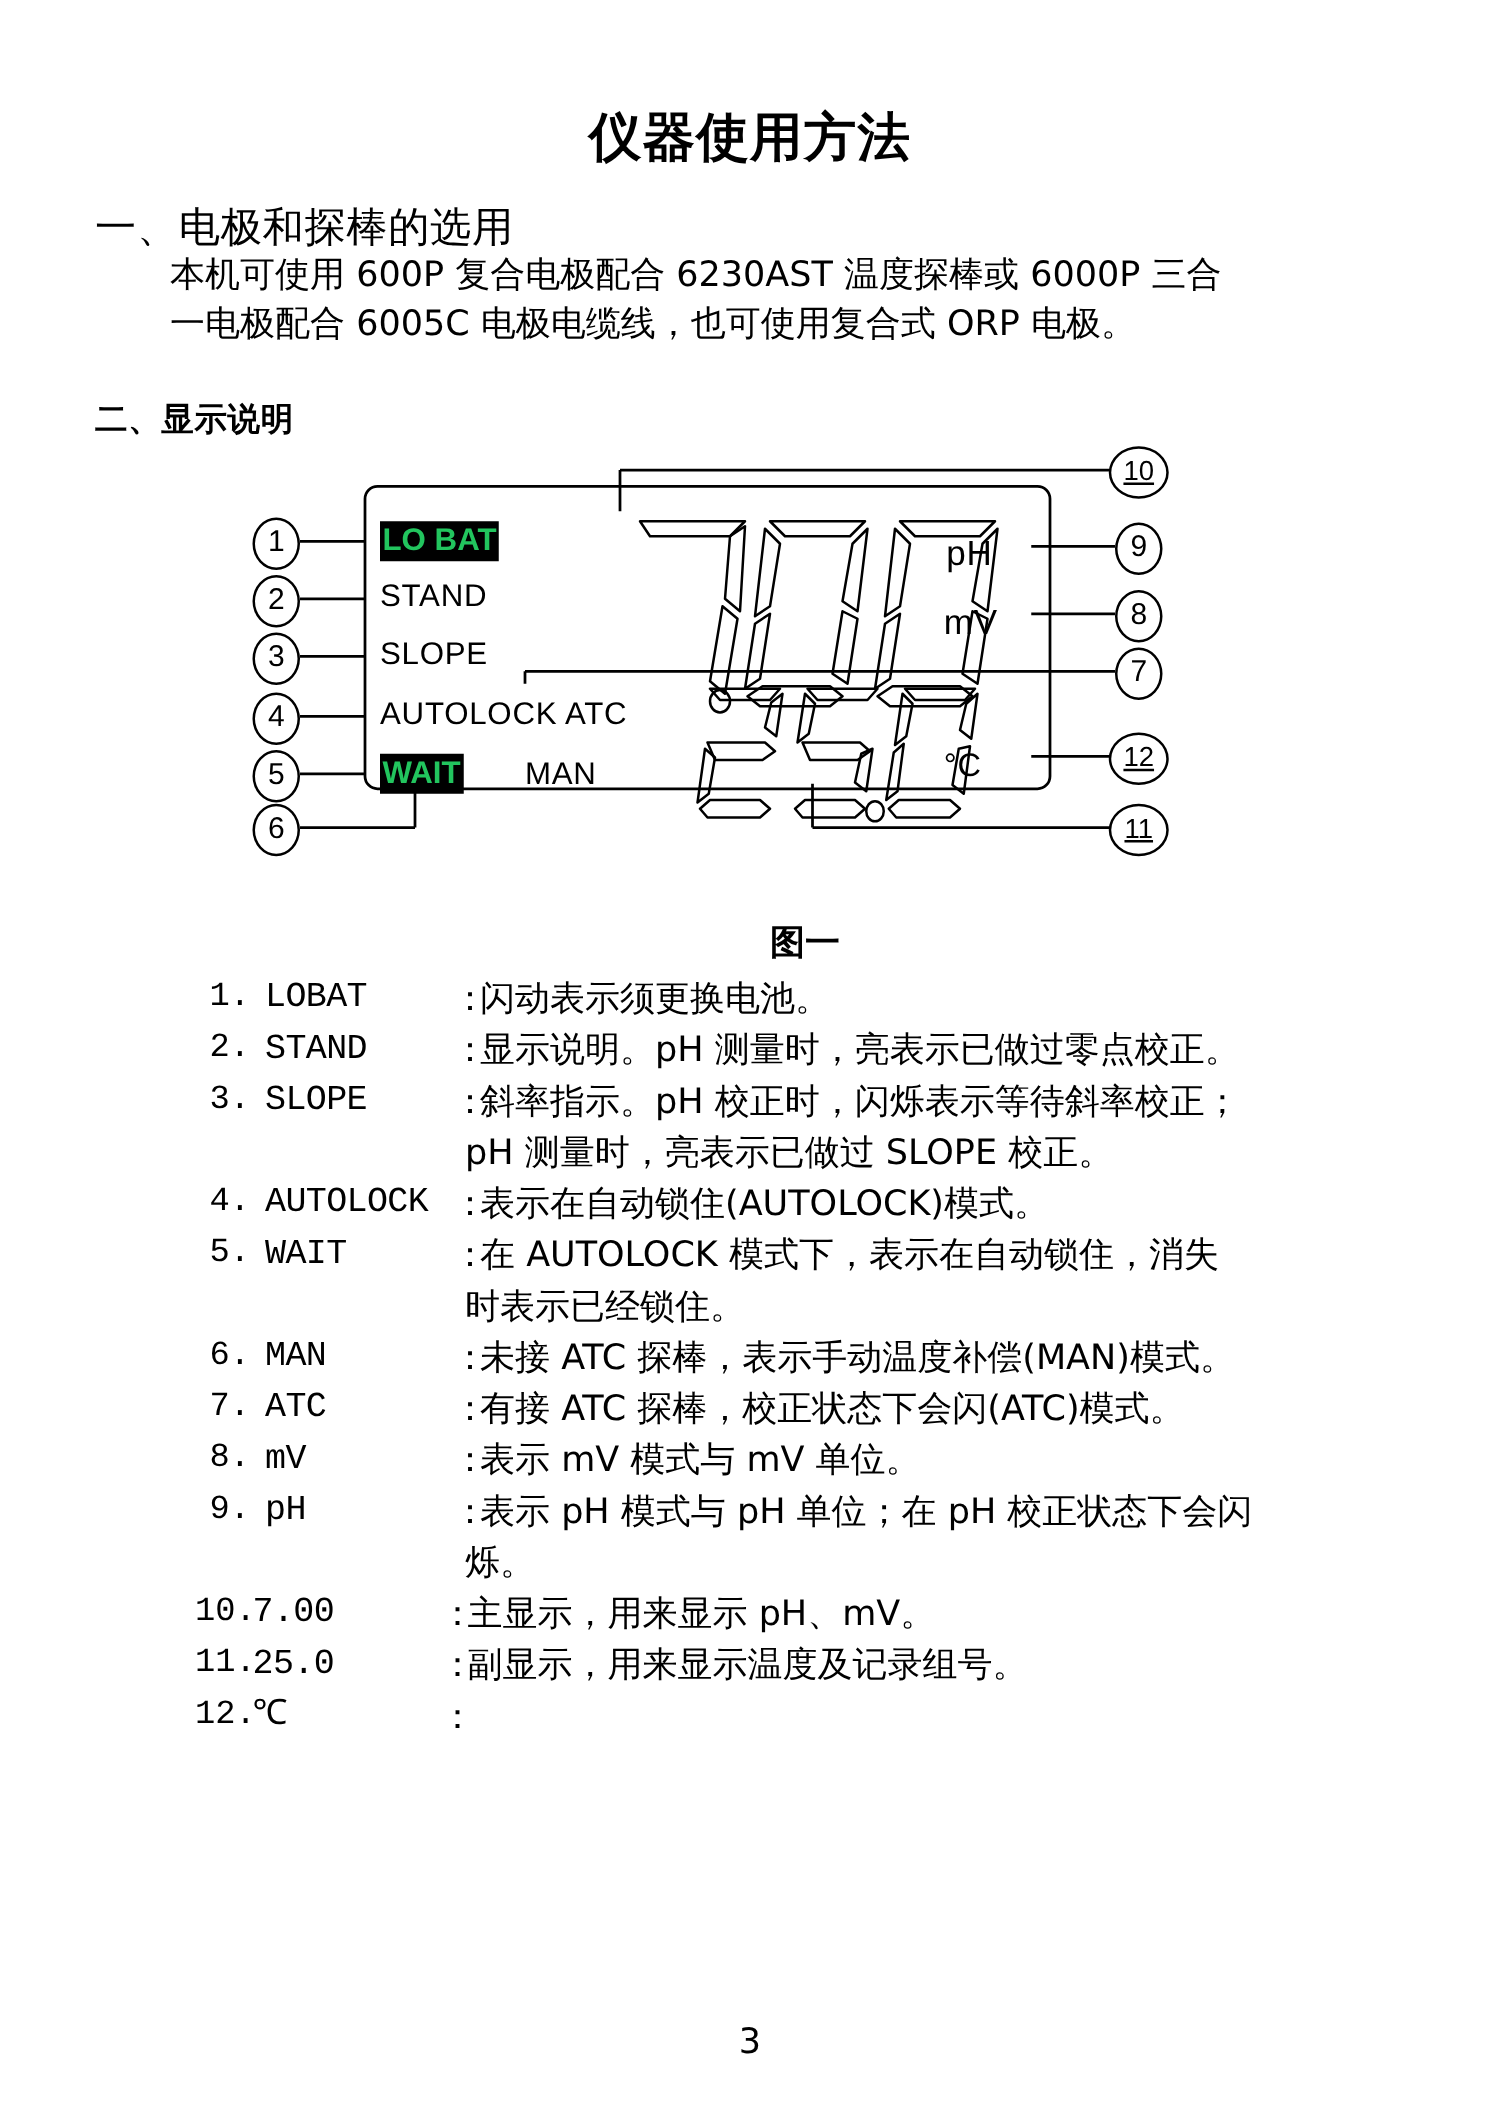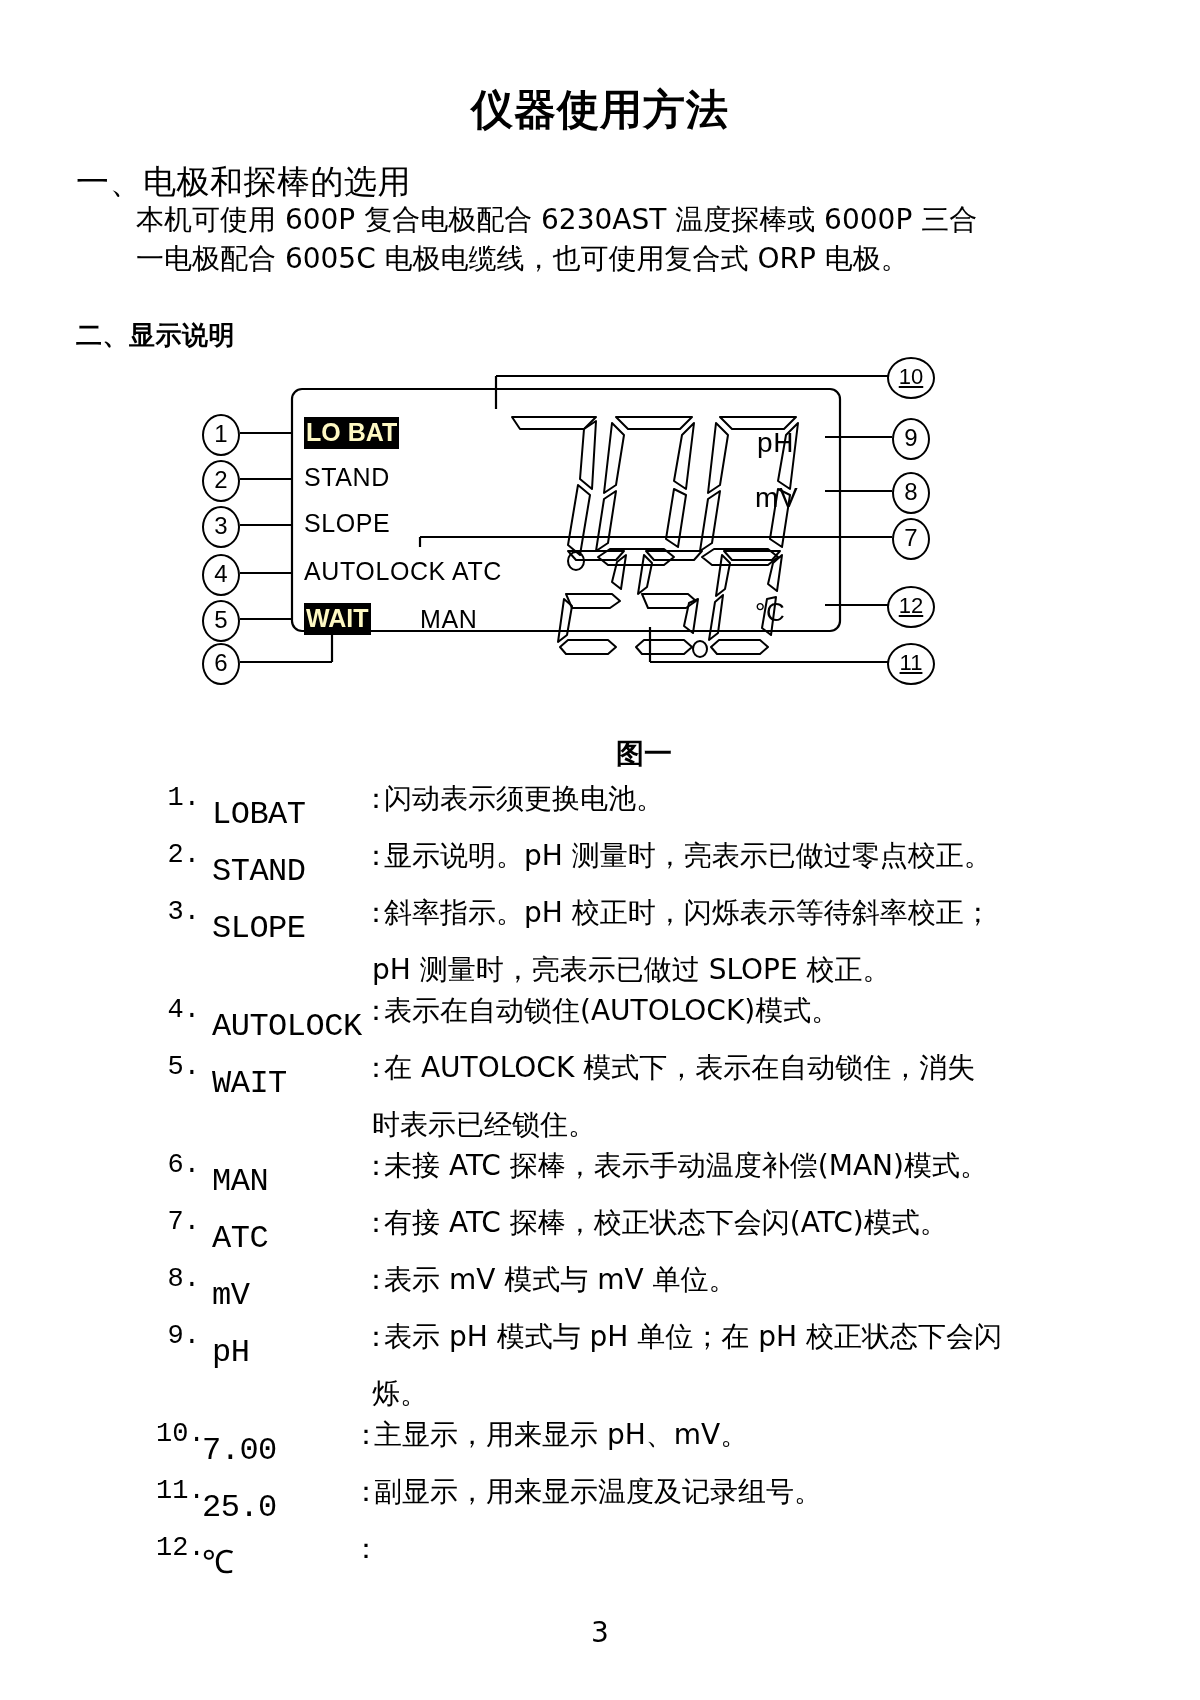--- a/index.html
+++ b/index.html
@@ -88,21 +88,21 @@
   }
   .lcd-label {
     position: absolute;
     font-family: "Liberation Sans", sans-serif;
     font-size: 25px;
     letter-spacing: 0.6px;
     white-space: nowrap;
   }
   .lcd-label.inv {
     background: #000000;
-    color: #fef9c3;
+    color: #22c55e;
     font-weight: bold;
     padding: 1px 2px 2px 2px;
     letter-spacing: 0px;
   }
   .l-lobat { left: 12px; top: 28px; }
   .l-stand { left: 12px; top: 74px; }
   .l-slope { left: 12px; top: 120px; }
   .l-autolock { left: 12px; top: 168px; }
   .l-atc { left: 160px; top: 168px; }
   .l-wait { left: 12px; top: 214px; }
@@ -157,25 +157,24 @@
     text-align: right;
     font-family: "Liberation Mono", monospace;
     font-size: 27px;
     white-space: nowrap;
     flex: 0 0 auto;
   }
   .row .term {
     width: 150px;
     padding-left: 12px;
     font-family: "Liberation Mono", monospace;
-    font-size: 32px;
+    font-size: 28px;
     white-space: nowrap;
     flex: 0 0 auto;
     letter-spacing: -0.5px;
-    margin-top: 16px;
   }
   .row .term.w10 { padding-left: 2px; }
   .row .colon {
     width: 22px;
     flex: 0 0 auto;
     text-align: left;
   }
   .row .desc { flex: 1 1 auto; }
   .row.cont { line-height: 41px; }
   .row.cont .spacer { width: 216px; flex: 0 0 auto; }

